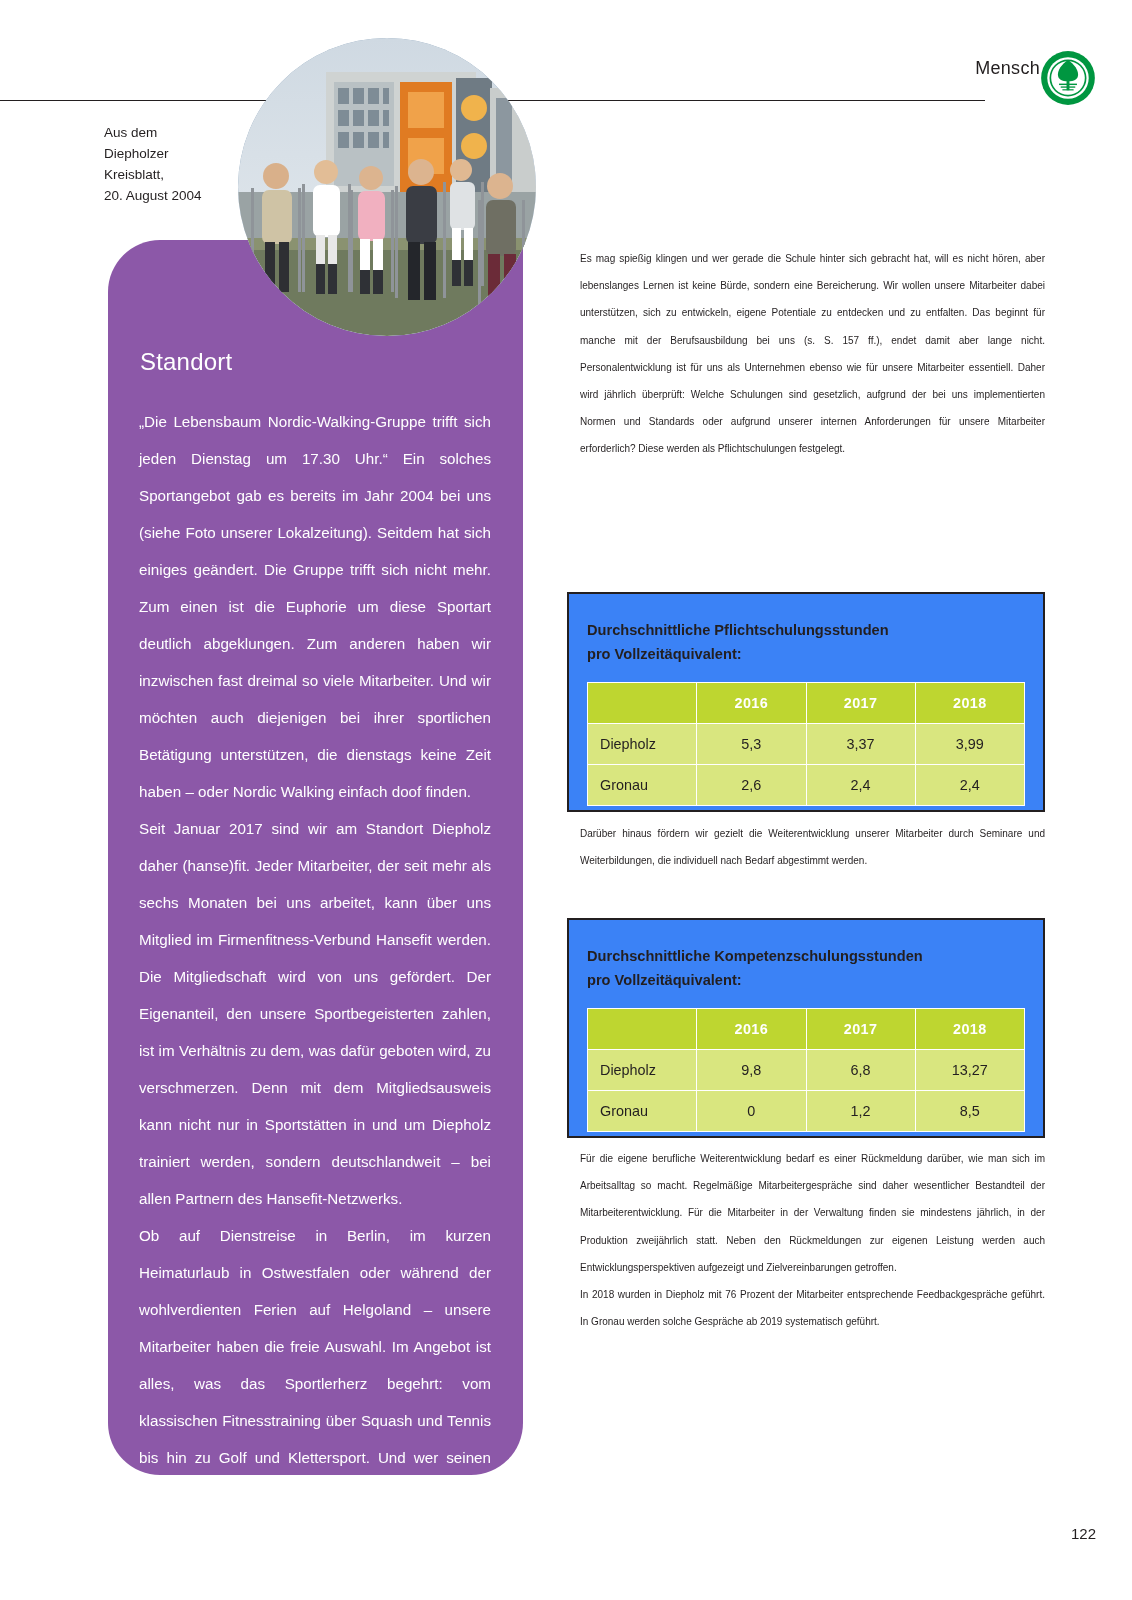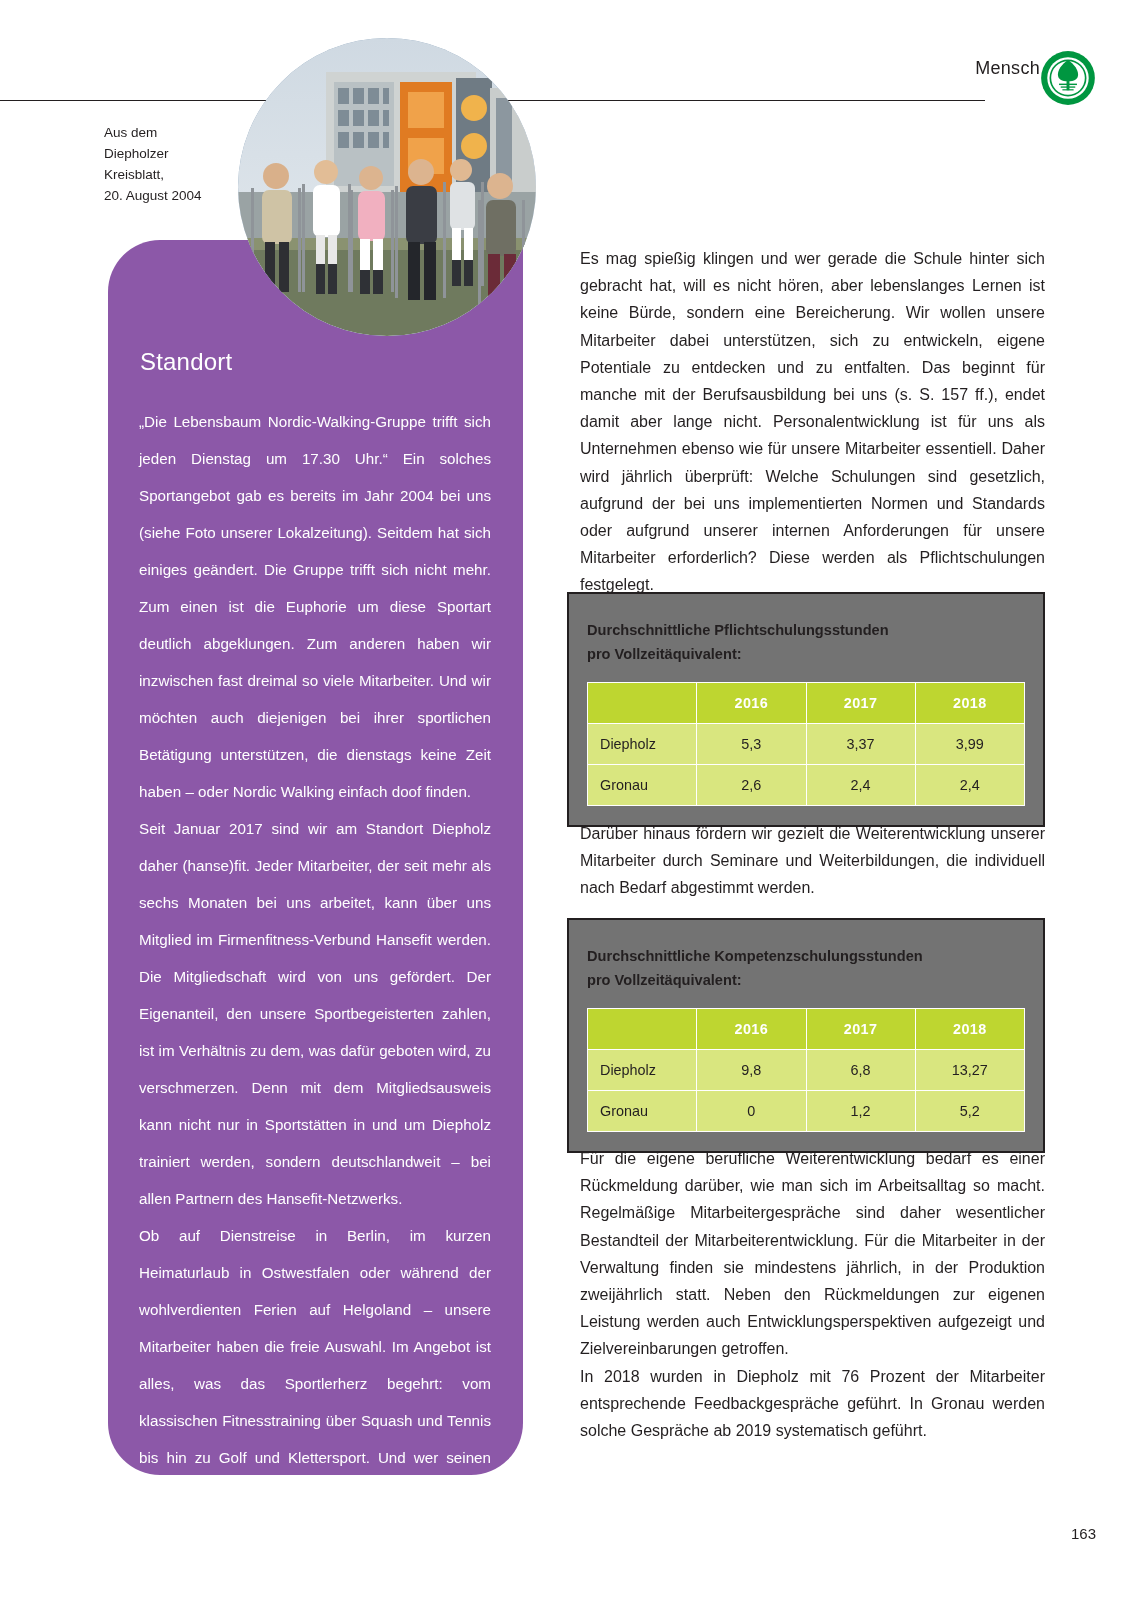--- a/index.html
+++ b/index.html
@@ -112,39 +112,39 @@
     top: 152px;
     font-size: 42px;
     font-weight: 400;
     color: #8c58a8;
     letter-spacing: .2px;
   }
   .body-col {
     position: absolute;
     left: 580px;
     width: 465px;
-    font-size: 16px;
+    font-size: 10px;
     line-height: 27.2px;
     color: #231f20;
     text-align: justify;
   }
   .body-col p { margin: 0; }
   #intro-text { top: 245px; }
   #mid-text  { top: 820px; }
   #bottom-text { top: 1145px; }
 
   
   .table-box {
     position: absolute;
     left: 567px;
     width: 478px;
     border: 2px solid #231f20;
     box-sizing: border-box;
-    background: #737373;
-    padding: 24px 18px 19px 18px;
+    background: #3b82f6;
+    padding: 24px 18px 4px 18px;
   }
   #table-box-1 { top: 592px; }
   #table-box-2 { top: 918px; }
   .table-caption {
     font-size: 14.6px;
     line-height: 24px;
     font-weight: bold;
     color: #231f20;
     margin-bottom: 16px;
   }
@@ -405,26 +405,26 @@
         <tr>
           <td class="rowlabel">Diepholz</td>
           <td>9,8</td>
           <td>6,8</td>
           <td>13,27</td>
         </tr>
         <tr>
           <td class="rowlabel">Gronau</td>
           <td>0</td>
           <td>1,2</td>
-          <td>5,2</td>
+          <td>8,5</td>
         </tr>
       </tbody>
     </table>
   </div>
 
   <div id="bottom-text" class="body-col">
     <p>Für die eigene berufliche Weiterentwicklung bedarf es einer Rückmeldung darüber, wie man sich im Arbeitsalltag so macht. Regelmäßige Mitarbeitergespräche sind daher wesentlicher Bestandteil der Mitarbeiterentwicklung. Für die Mitarbeiter in der Verwaltung finden sie mindestens jährlich, in der Produktion zweijährlich statt. Neben den Rückmeldungen zur eigenen Leistung werden auch Entwicklungsperspektiven aufgezeigt und Zielvereinbarungen getroffen.</p>
     <p>In 2018 wurden in Diepholz mit 76 Prozent der Mitarbeiter entsprechende Feedbackgespräche geführt. In Gronau werden solche Gespräche ab 2019 systematisch geführt.</p>
   </div>
 
-  <div id="page-number">163</div>
+  <div id="page-number">122</div>
 
 </div>
 
 </body></html>

